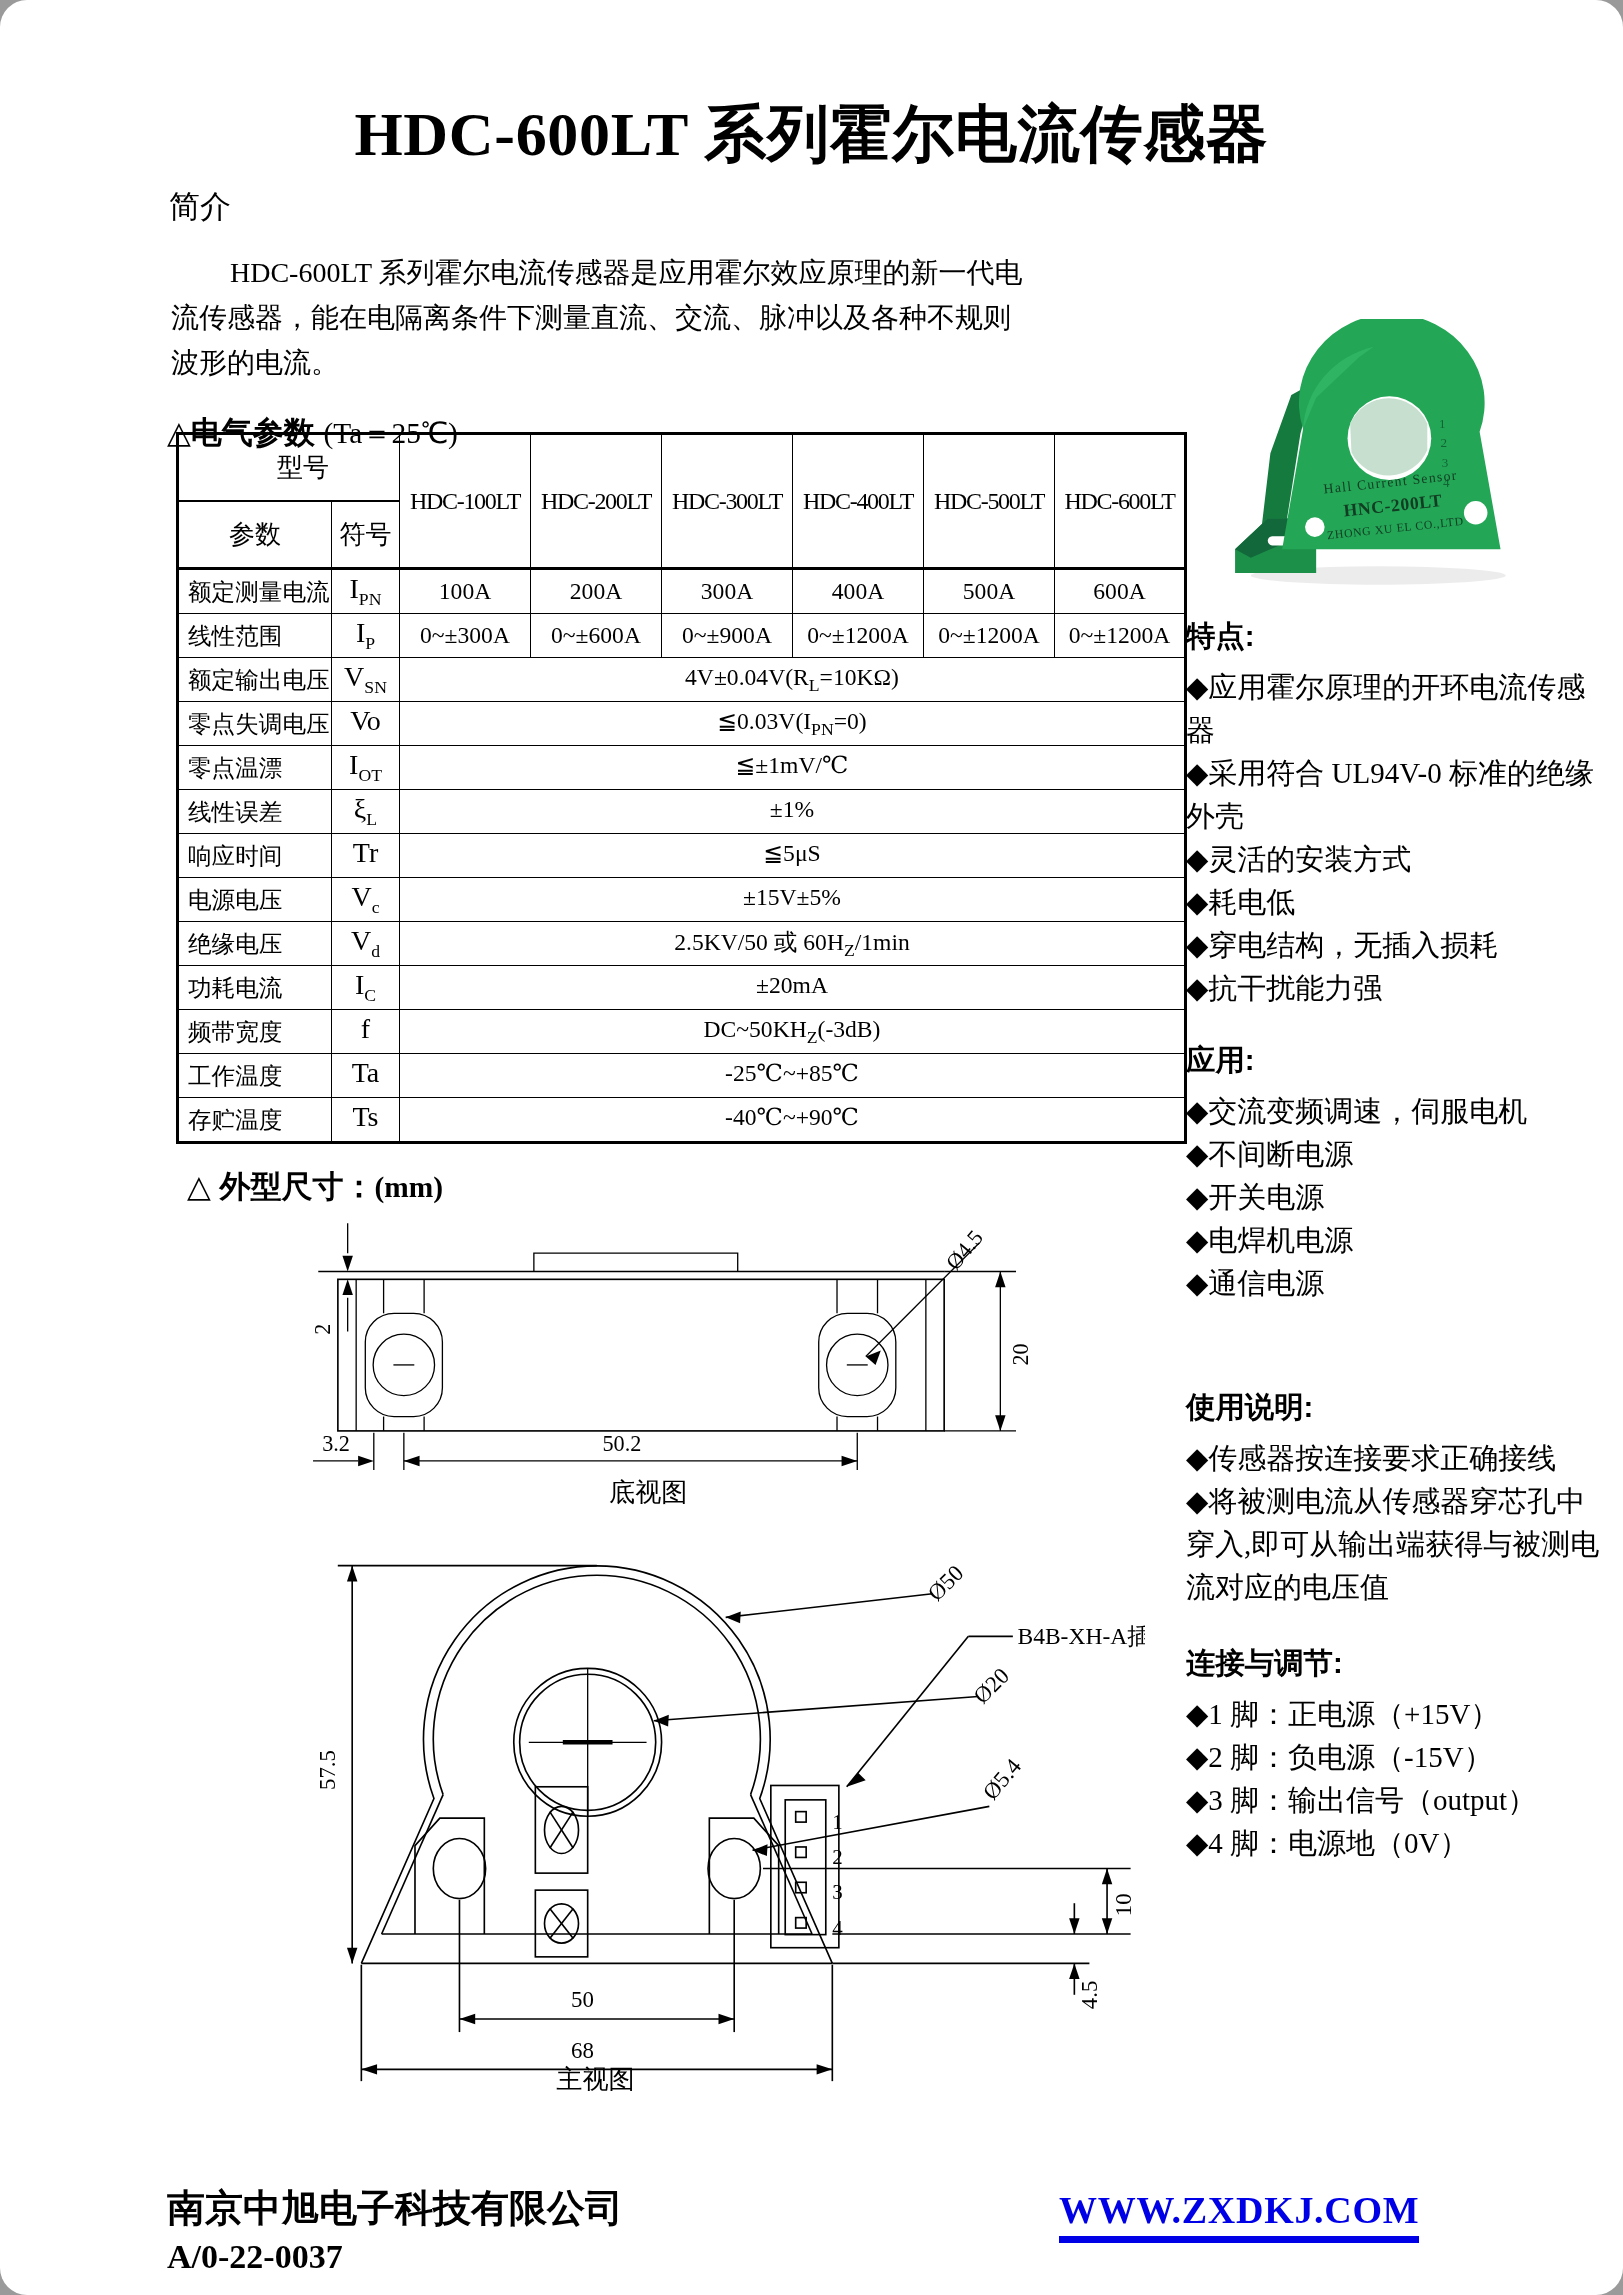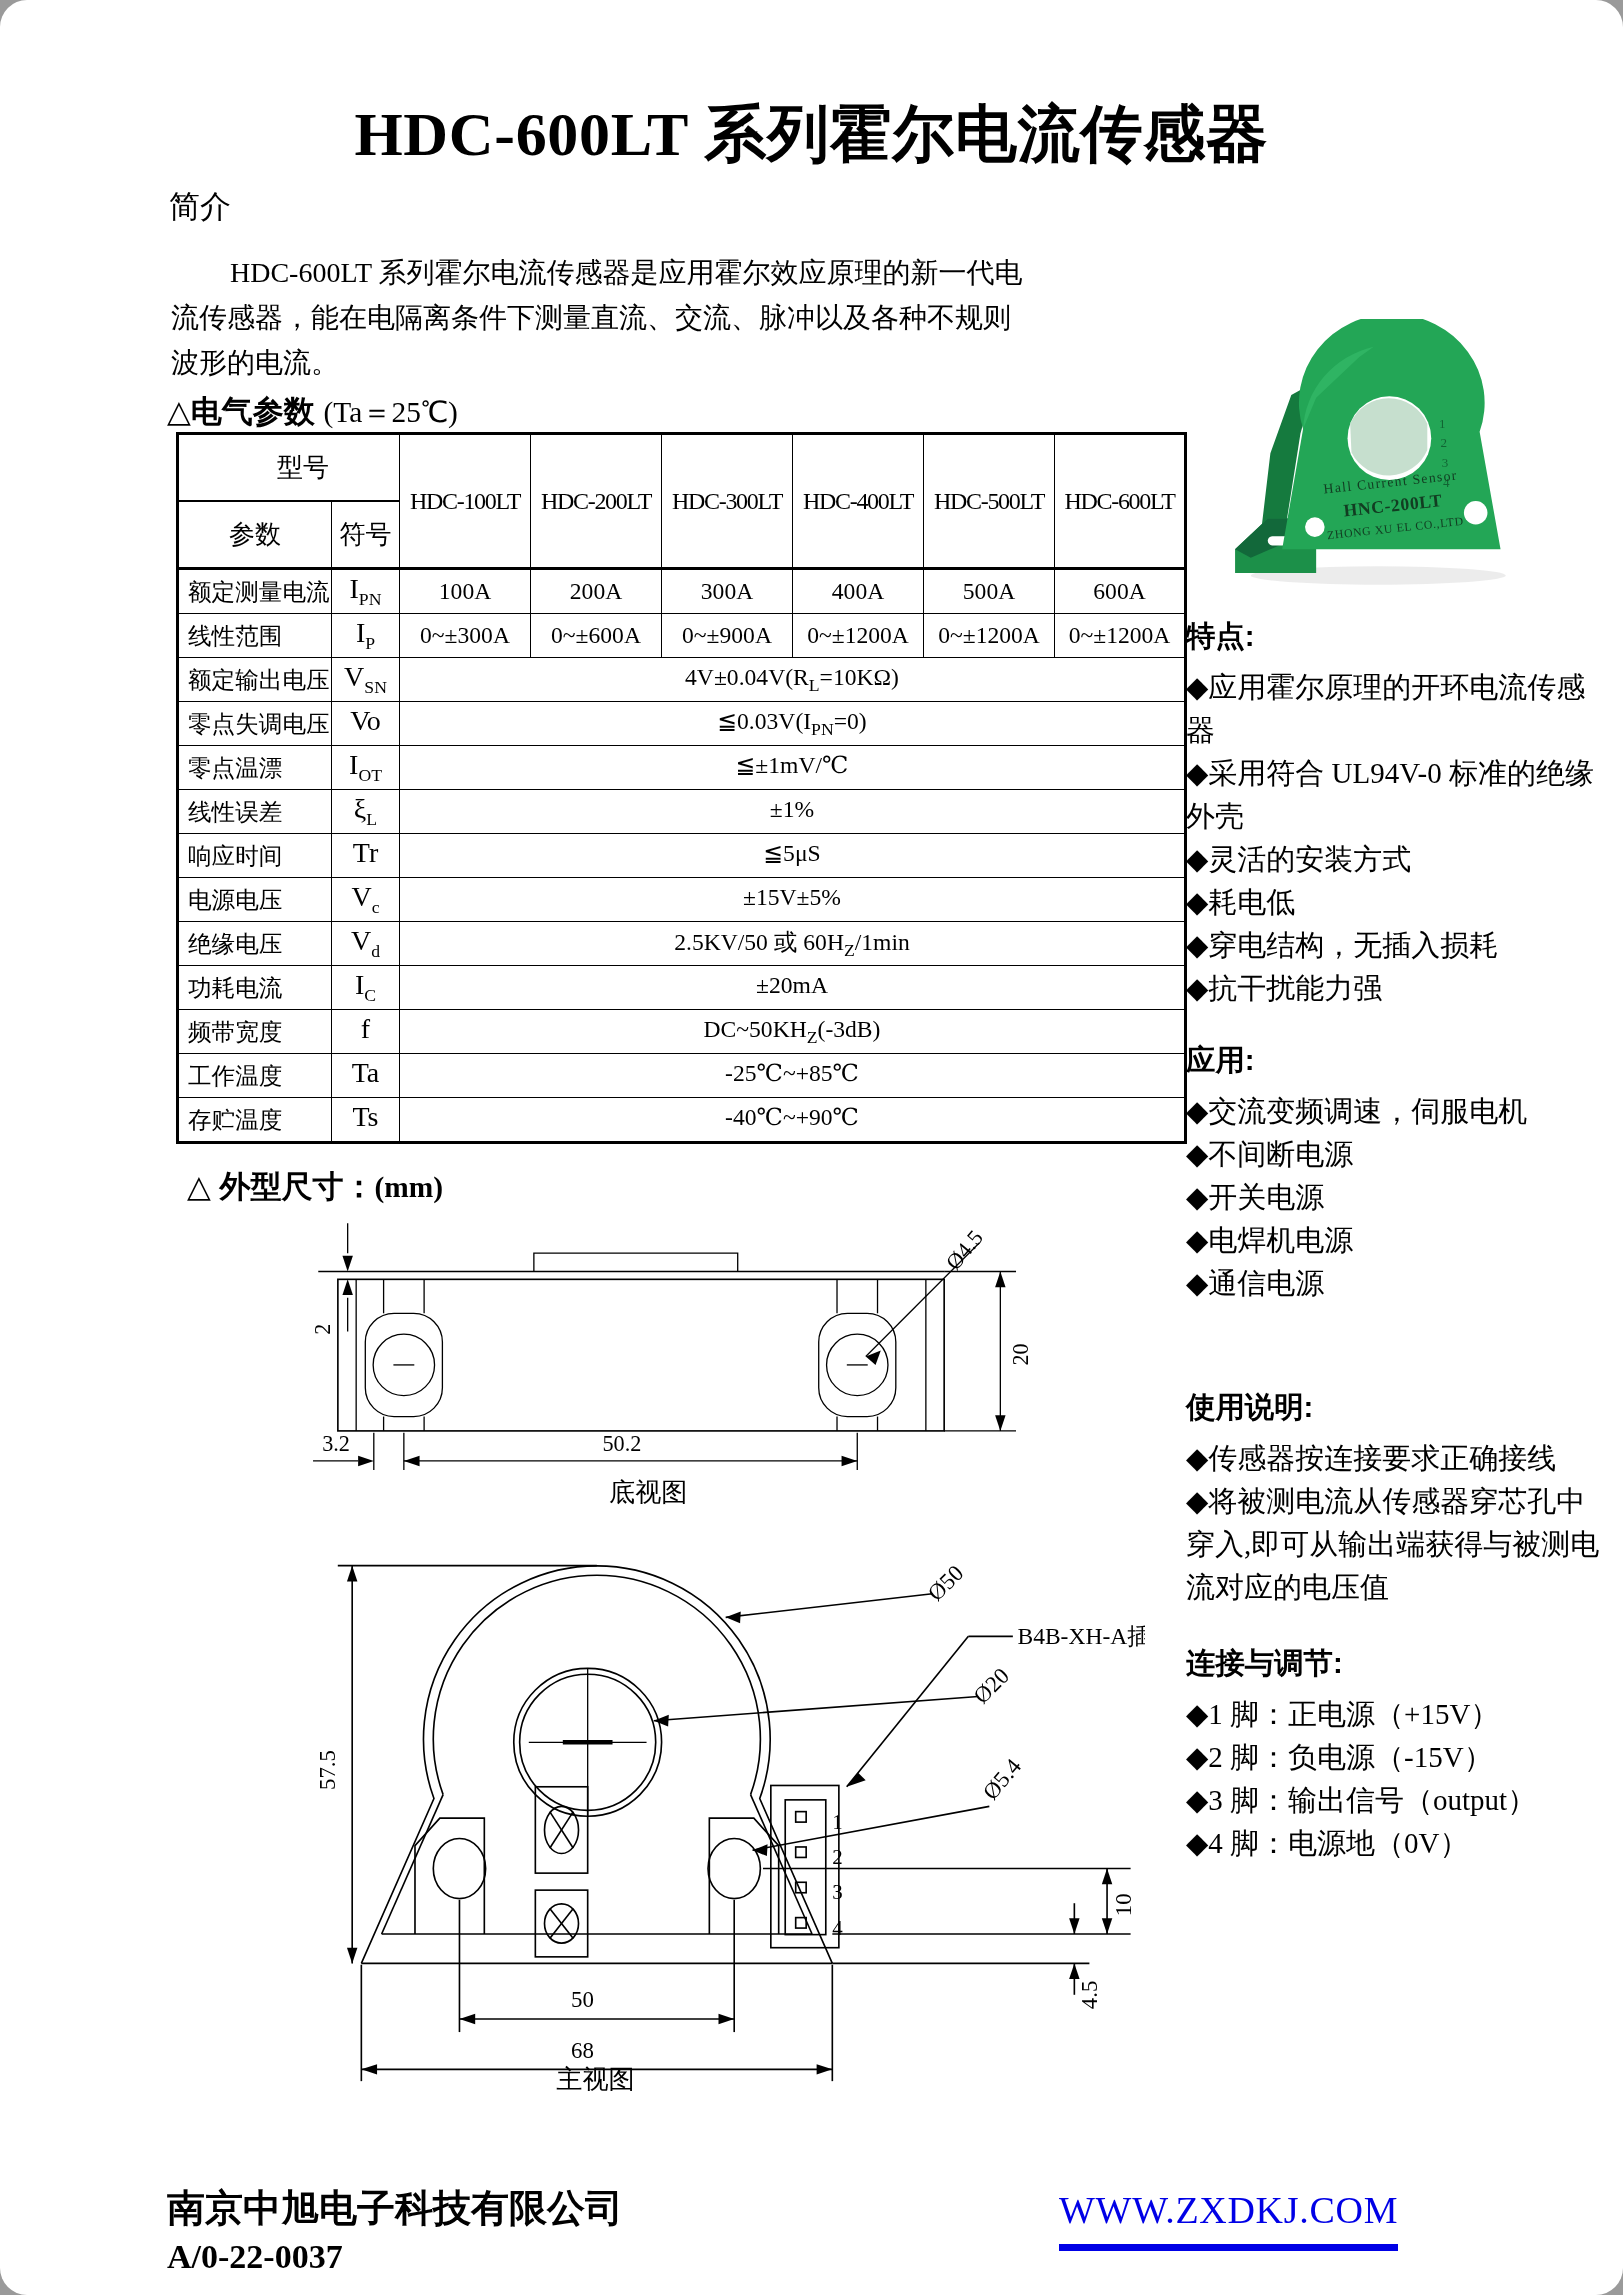--- a/index.html
+++ b/index.html
@@ -9,21 +9,21 @@
   .doc-title{position:absolute;top:92px;left:0;width:1623px;text-align:center;
              font-size:62px;font-weight:bold;letter-spacing:0.7px;}
   .intro-heading{position:absolute;top:186px;left:169px;font-size:31px;font-family:Liberation Mono, monospace;}
   .intro-par{position:absolute;top:250px;left:171px;width:936px;font-size:28px;line-height:45px;}
   .intro-par .ln0{text-indent:59px;}
   .sec-heading{position:absolute;font-size:31px;font-weight:bold;
                font-family:"Liberation Sans","DejaVu Sans",sans-serif;}
   .sec-heading .tri{font-weight:normal;font-family:"Liberation Serif",serif;}
   .sec-heading .suffix{font-weight:normal;font-family:"Liberation Serif",serif;font-size:29.4px;}
   .sec-heading .suffix-b{font-family:"Liberation Serif",serif;font-size:29.4px;}
-  #params-heading{top:391px;left:167px;}
+  #params-heading{top:412px;left:167px;}
   #dims-heading{top:1166px;left:187px;}
   
   #params-table{position:absolute;top:432px;left:176px;border-collapse:collapse;
                 table-layout:fixed;border:3.3px solid #000;}
   #params-table td{border:1.6px solid #000;text-align:center;padding:0;font-size:23.6px;overflow:visible;}
   #params-table tr.h1 td{height:65px;}
   #params-table tr.h2 td{height:65px;}
   #params-table tr.d td{height:43px;}
   #params-table td.corner-top{font-size:26px;border-bottom-width:2.6px;padding-left:98px;text-align:left;}
   #params-table td.corner{font-size:26px;border-bottom-width:3.3px;}
@@ -43,22 +43,22 @@
   
   .drawing{position:absolute;}
   #bottom-view-wrap{left:272px;top:1214px;}
   #front-view-wrap{left:275px;top:1512px;}
   #sensor-photo-wrap{left:1205px;top:319px;}
   svg text{font-family:"Liberation Serif","DejaVu Serif",serif;}
   
   #footer-company{position:absolute;left:167px;top:2183px;font-size:38px;font-weight:bold;
         font-family:"Liberation Sans","DejaVu Sans",sans-serif;}
   #footer-code{position:absolute;left:167px;top:2238px;font-size:34px;font-weight:bold;}
-  #footer-site{position:absolute;left:1059px;top:2188px;font-size:38px;font-weight:normal;
-        letter-spacing:0.7px;text-decoration:none;border-bottom:7.2px solid #0000e6;padding-bottom:12px;}
+  #footer-site{position:absolute;left:1059px;top:2188px;font-size:38px;font-weight:bold;
+        letter-spacing:0.7px;text-decoration:none;border-bottom:7.2px solid #0000e6;padding-bottom:4px;}
 </style>
 </head>
 <body>
 
 <div id="page">
 
   <div class="doc-title">HDC-600LT 系列霍尔电流传感器</div>
 
   <div class="intro-heading">简介</div>
   <div class="intro-par">

